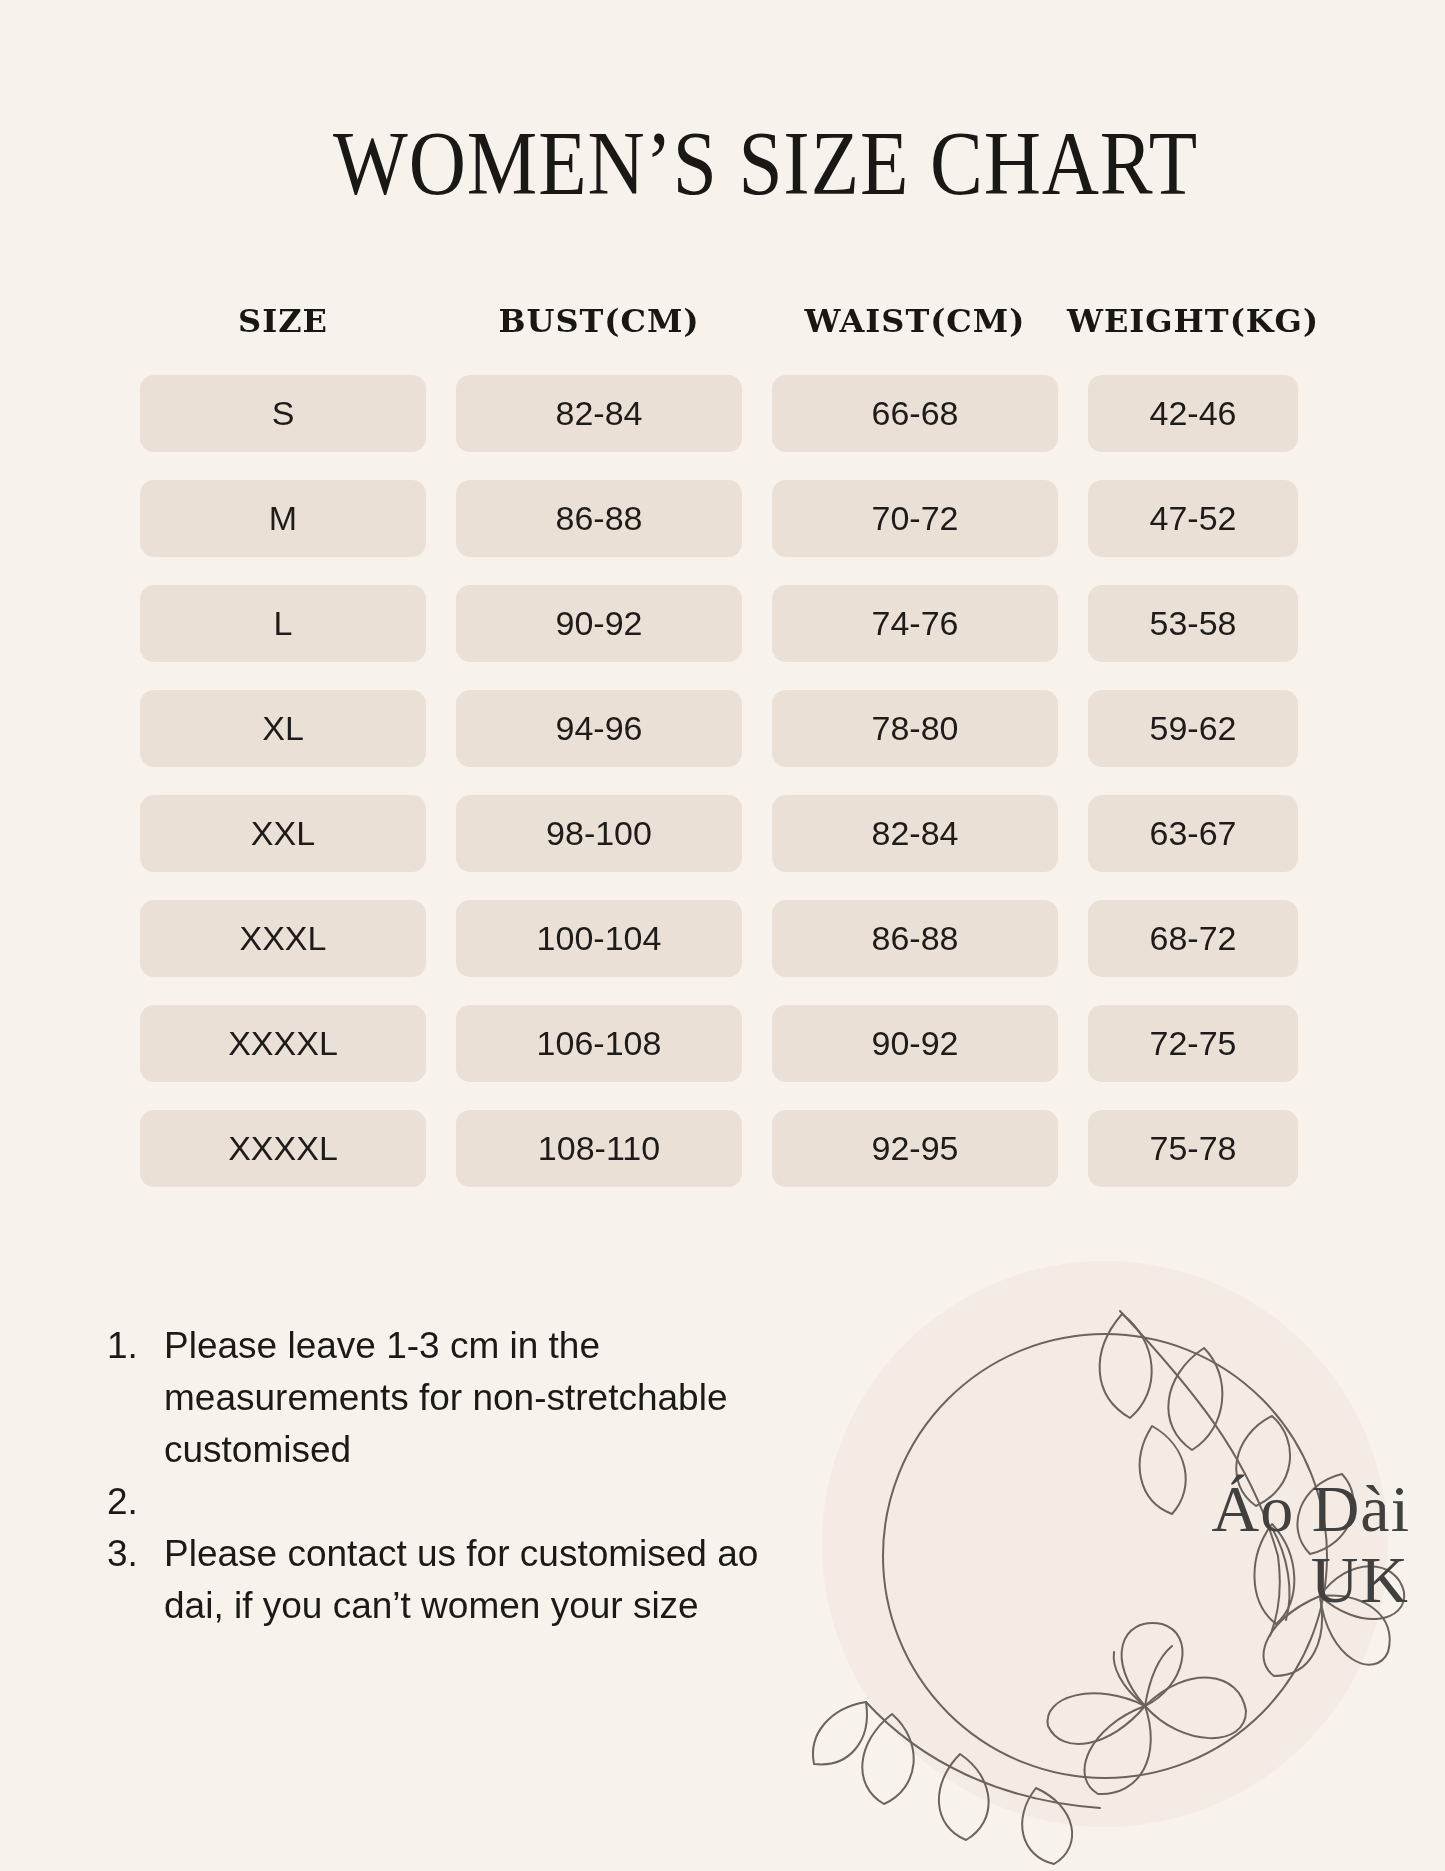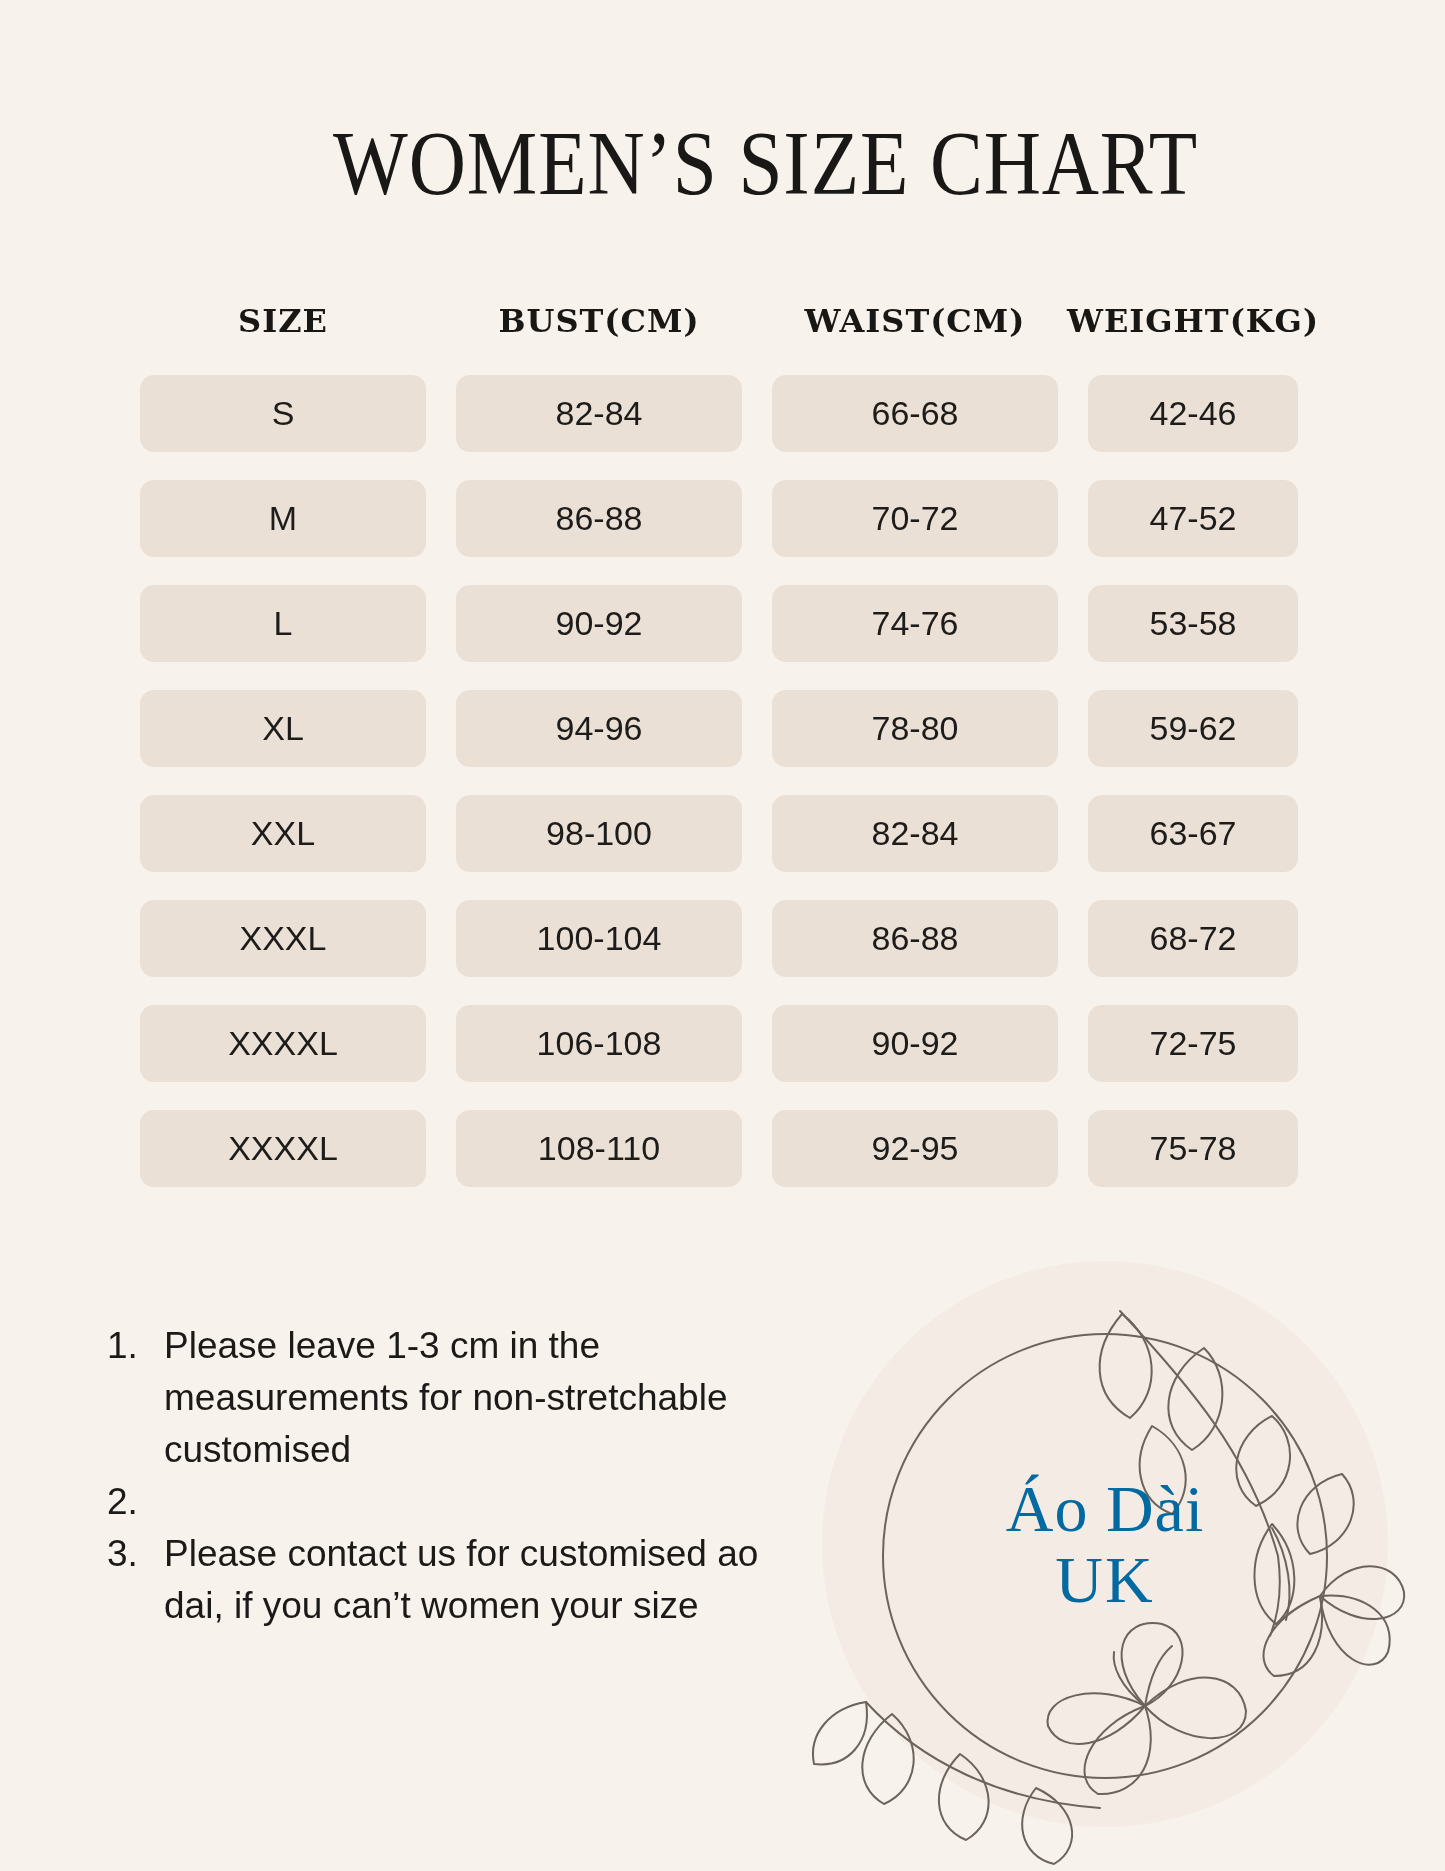--- a/index.html
+++ b/index.html
@@ -52,22 +52,22 @@
 
   
   .logo{position:absolute;left:800px;top:1256px;width:640px;height:615px;}
   .logo-bg{
     position:absolute;left:22px;top:5px;width:566px;height:566px;
     border-radius:50%;background:#f5ebe5;
   }
   .floral{position:absolute;left:0;top:0;width:640px;height:615px;}
   .floral *{fill:none;stroke:#6b635c;stroke-width:2;stroke-linecap:round;stroke-linejoin:round;}
   .logo-text{
-    position:absolute;left:0;top:216px;width:610px;text-align:center;
-    font-family:"Liberation Serif",serif;color:#0369a1;
+    position:absolute;left:0;top:216px;width:610px;text-align:right;
+    font-family:"Liberation Serif",serif;color:#404040;
   }
   .logo-line1{font-size:66px;line-height:74px;letter-spacing:1px;}
   .logo-line2{font-size:66px;line-height:68px;letter-spacing:2px;}
 </style>
 </head>
 <body>
 
 <div class="title">
   <span class="squeeze">WOMEN’S SIZE CHART</span>
 </div>

